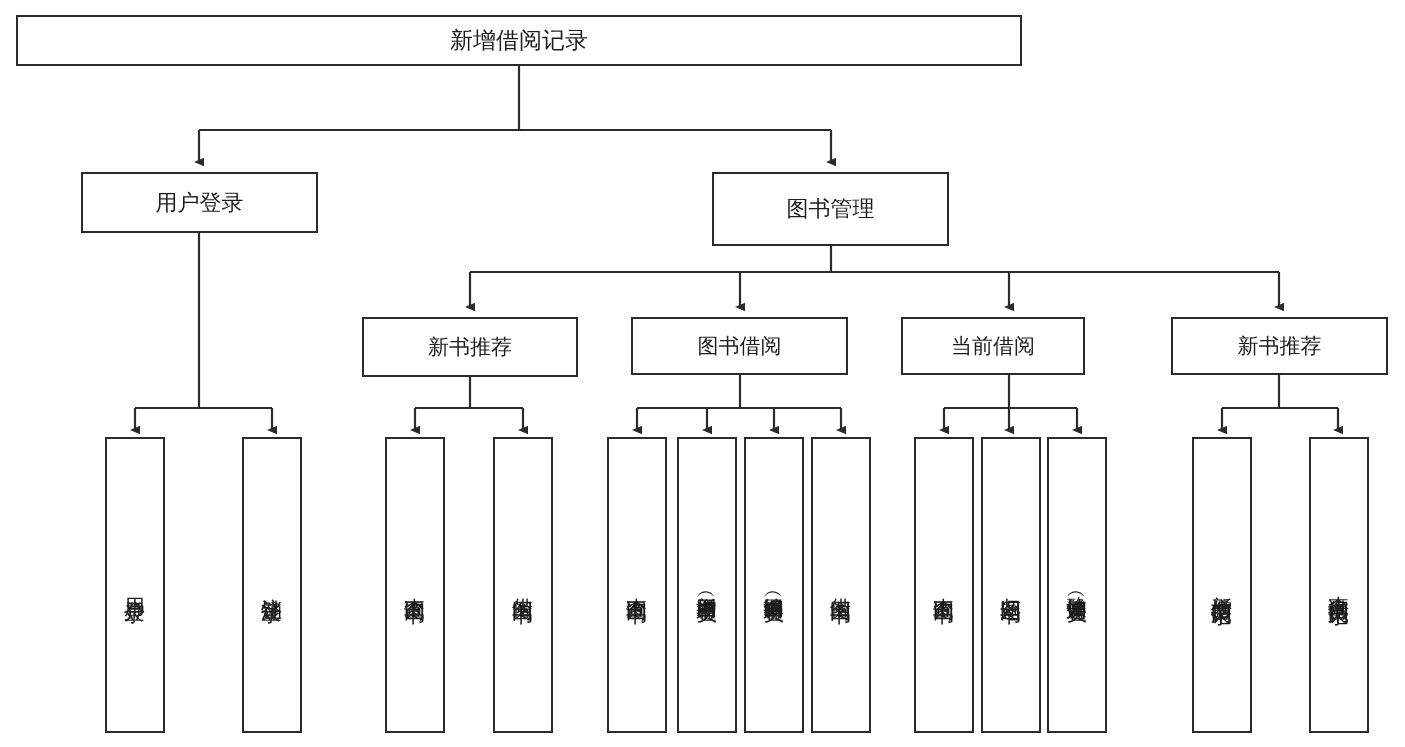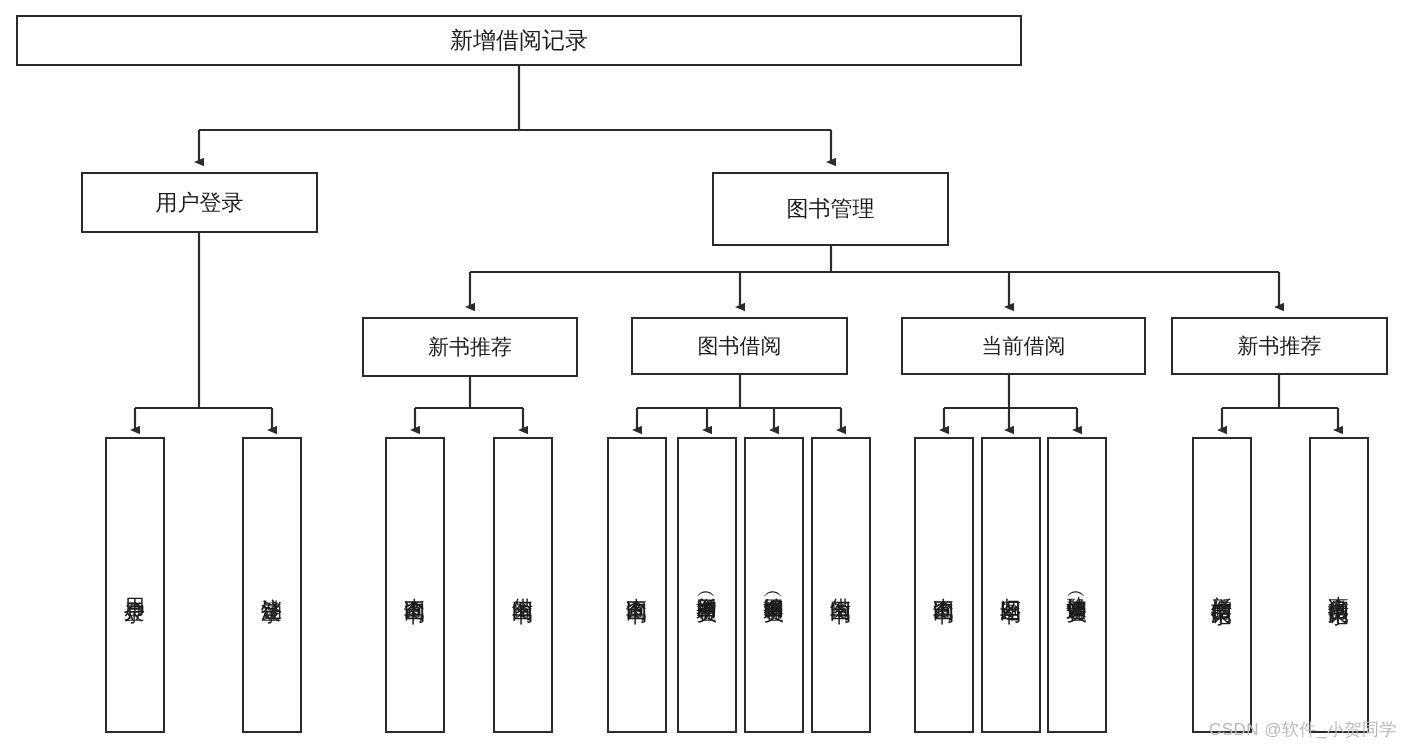--- a/index.html
+++ b/index.html
@@ -144,21 +144,21 @@
   <div class="node level2" style="left:712px; top:172px; width:237px; height:74px;">
     <span class="node-label">图书管理</span>
   </div>
 
   <div class="node level3" style="left:362px; top:317px; width:216px; height:60px;">
     <span class="node-label">新书推荐</span>
   </div>
   <div class="node level3" style="left:631px; top:317px; width:217px; height:58px;font-family:Liberation Serif, serif;">
     <span class="node-label">图书借阅</span>
   </div>
-  <div class="node level3" style="left:901px; top:317px; width:245px; height:58px;">
+  <div class="node level3" style="left:901px; top:317px; width:184px; height:58px;">
     <span class="node-label">当前借阅</span>
   </div>
   <div class="node level3" style="left:1171px; top:317px; width:217px; height:58px;">
     <span class="node-label">新书推荐</span>
   </div>
 
   <div class="node leaf" style="left:105px; top:437px; width:60px; height:296px;">
     <span class="node-label">用户登录</span>
   </div>
   <div class="node leaf" style="left:242px; top:437px; width:60px; height:296px;">
@@ -195,15 +195,14 @@
     <span class="node-label">确认归还（管理员）</span>
   </div>
 
   <div class="node leaf" style="left:1192px; top:437px; width:60px; height:296px;">
     <span class="node-label">新增借阅记录</span>
   </div>
   <div class="node leaf" style="left:1309px; top:437px; width:60px; height:296px;">
     <span class="node-label">查询借阅记录</span>
   </div>
 
-  <div id="watermark">CSDN @软件_小贺同学</div>
 
 </div>
 
 </body></html>

